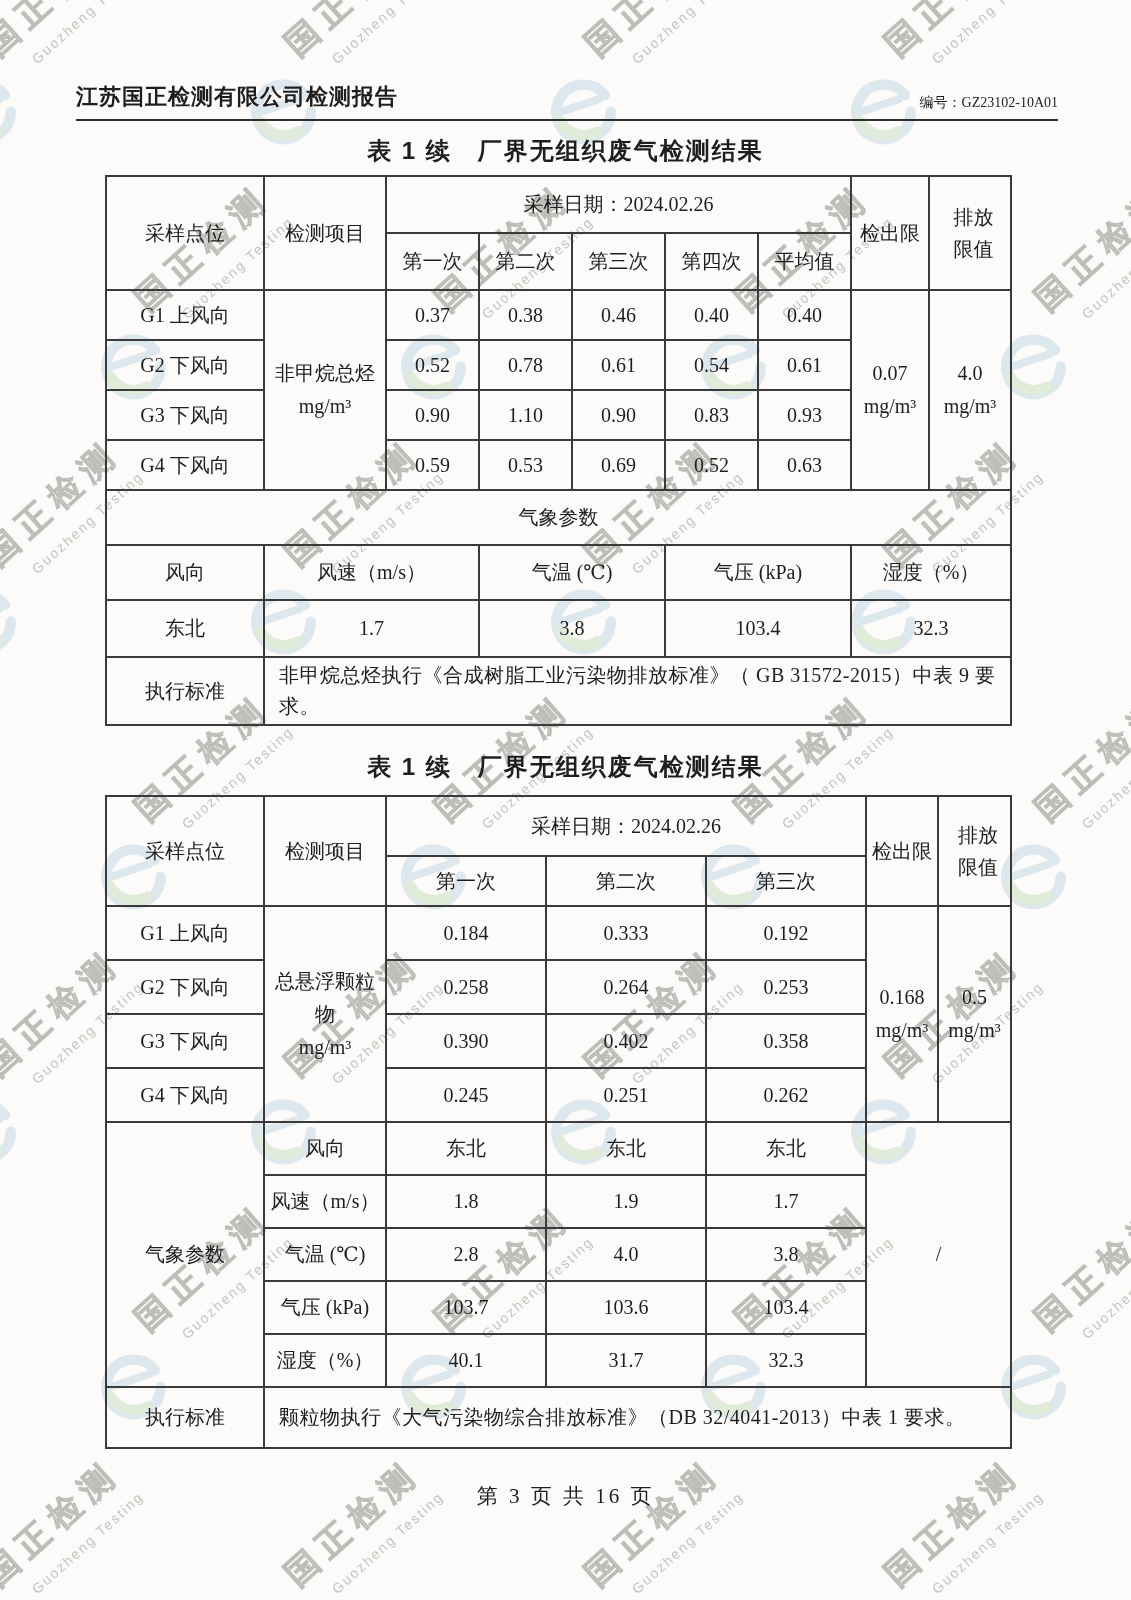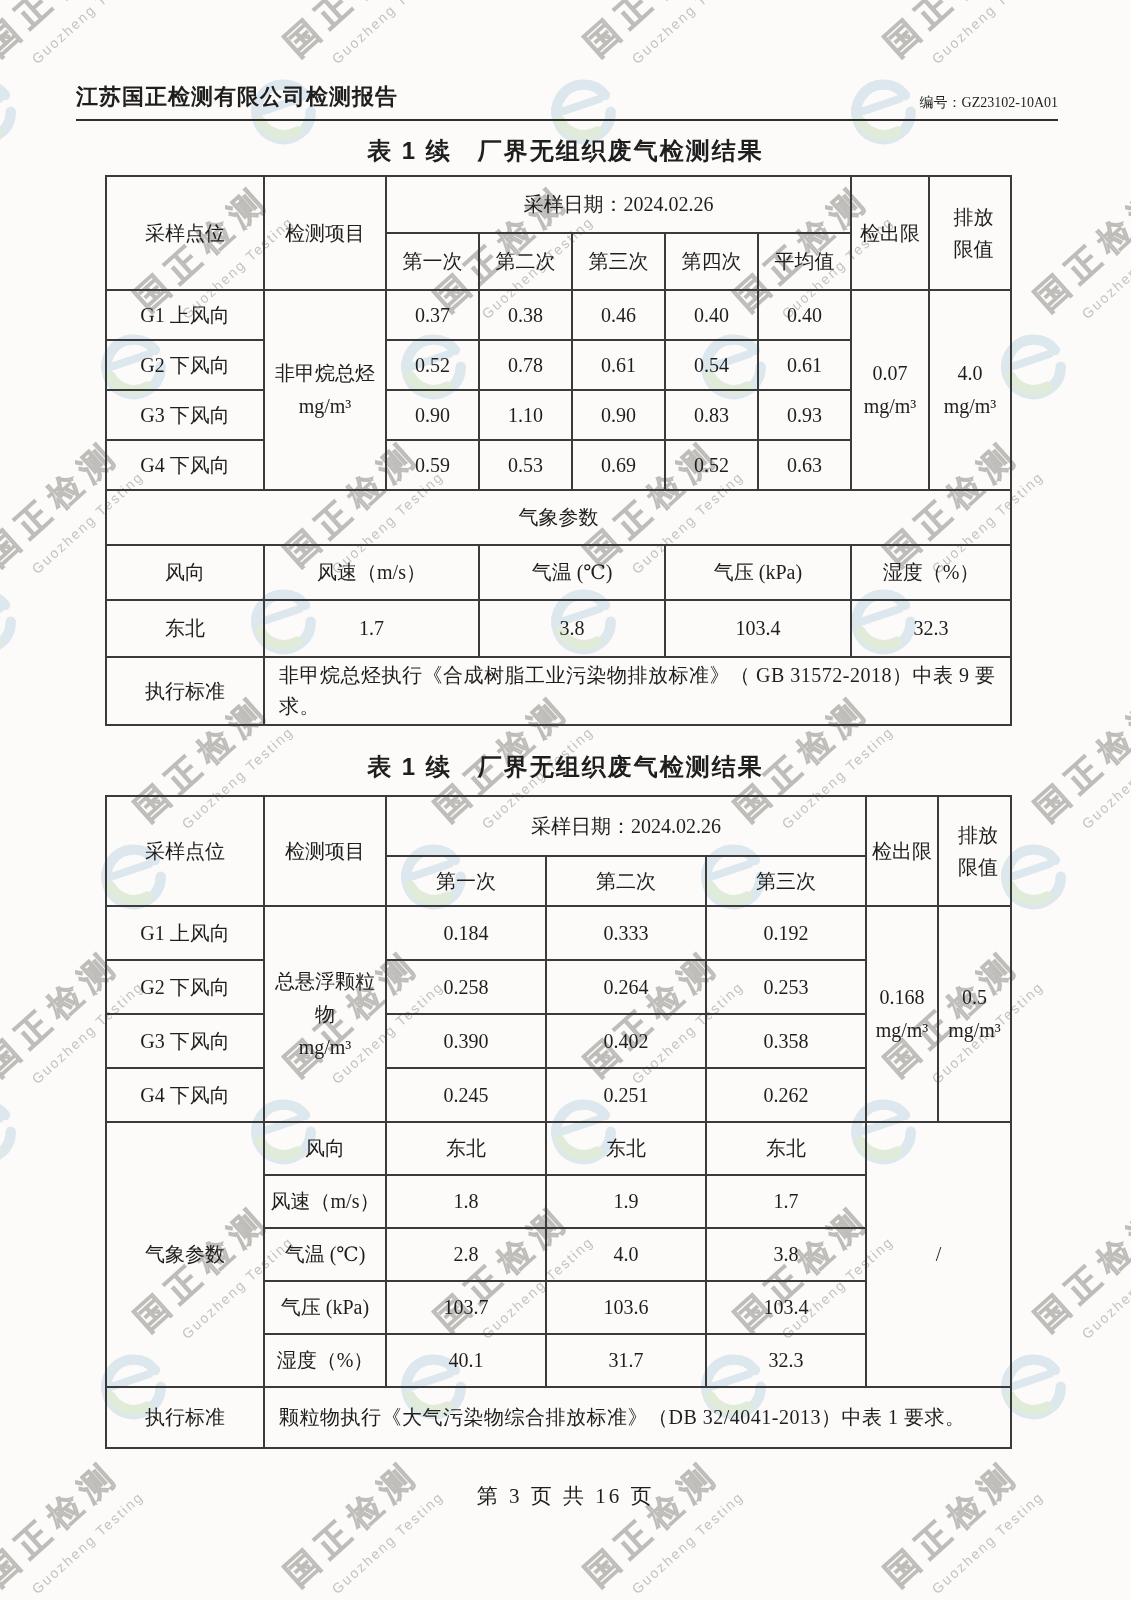--- a/index.html
+++ b/index.html
@@ -584,21 +584,21 @@
       </tr>
       <tr style="height:57px">
         <td>东北</td>
         <td colspan="2">1.7</td>
         <td colspan="2">3.8</td>
         <td colspan="2">103.4</td>
         <td colspan="2">32.3</td>
       </tr>
       <tr style="height:50px">
         <td>执行标准</td>
-        <td colspan="8" class="left-text">非甲烷总烃执行《合成树脂工业污染物排放标准》（ GB 31572-2018）中表 9 要求。</td>
+        <td colspan="8" class="left-text">非甲烷总烃执行《合成树脂工业污染物排放标准》（ GB 31572-2015）中表 9 要求。</td>
       </tr>
     </tbody>
       </table>
 
     <div class="table-title t2-title">表 1 续　厂界无组织废气检测结果</div>
 
     <table class="report-table t2">
       <colgroup>
         <col style="width:158px">
           <col style="width:122px">

